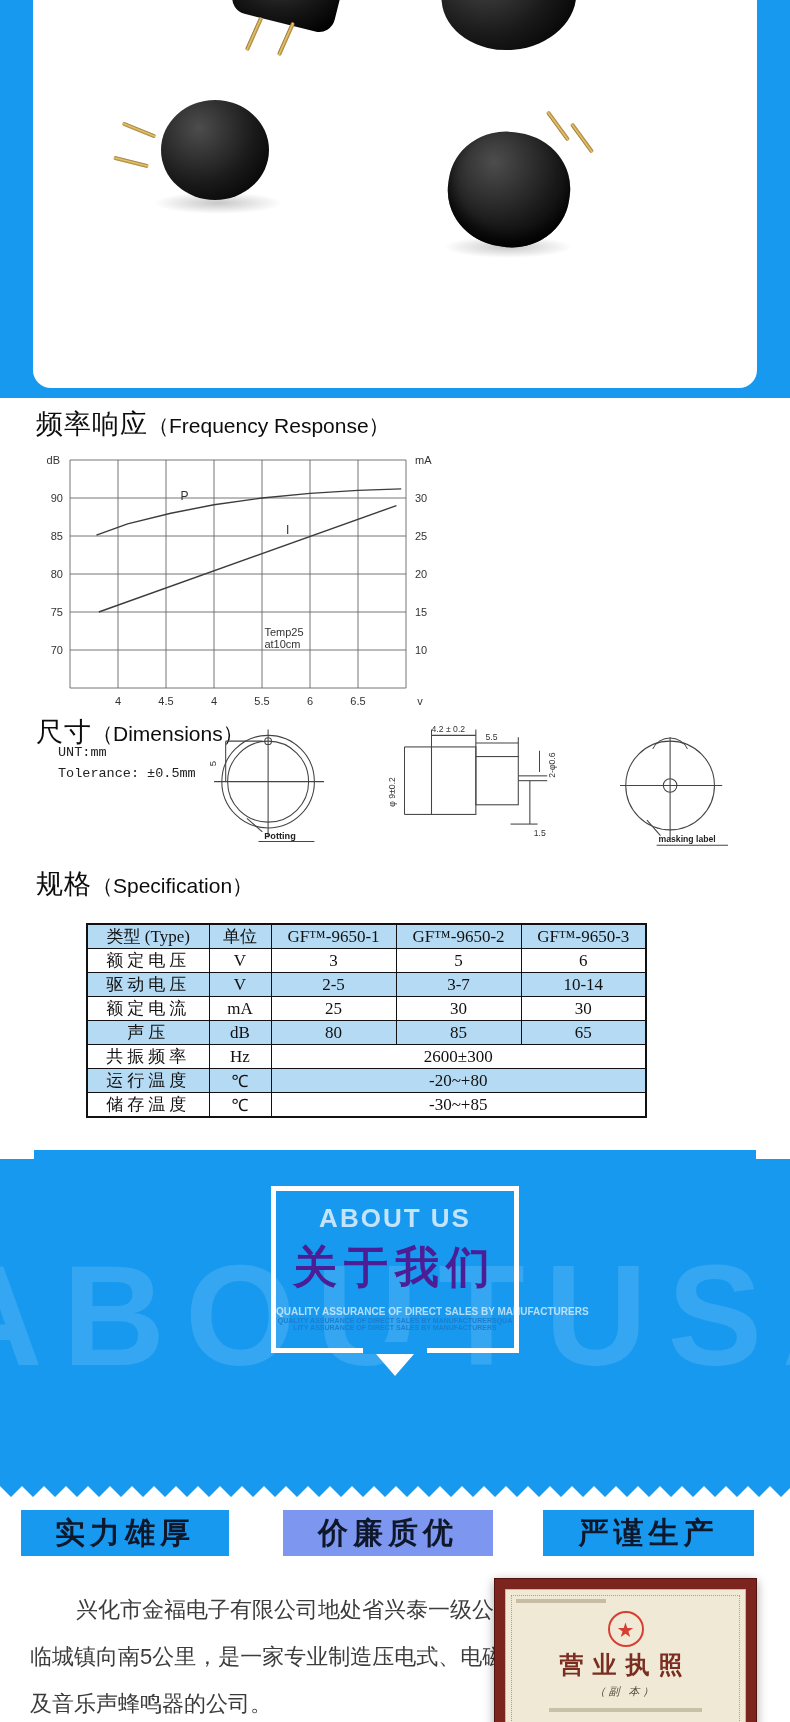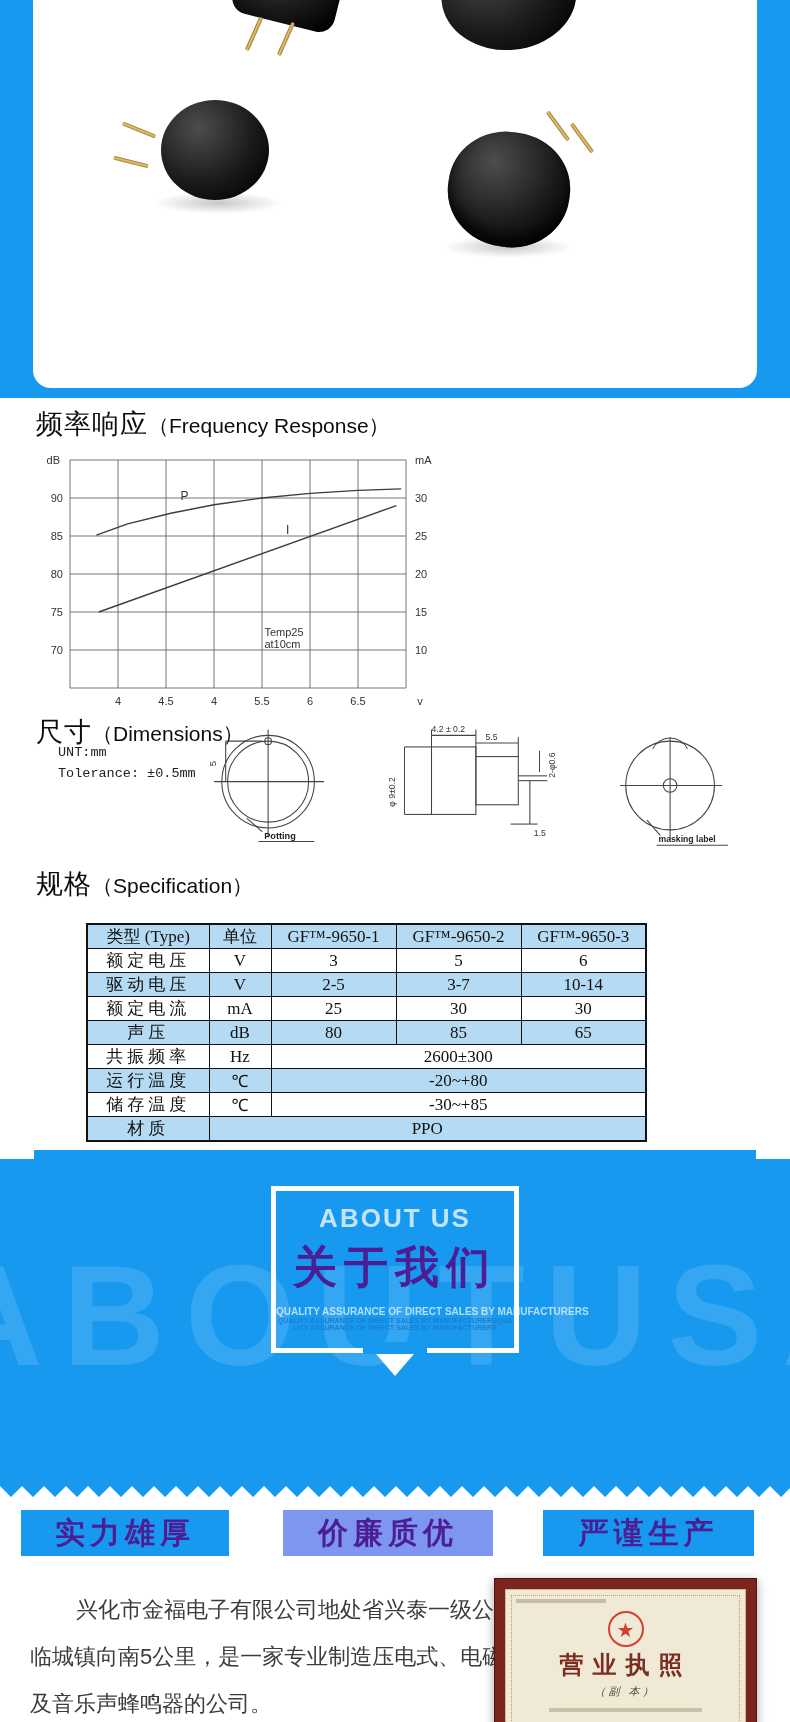--- a/index.html
+++ b/index.html
@@ -74,21 +74,21 @@
   .cap2,.cap3{font-size:7px;font-weight:bold;color:#1b7fd0;white-space:nowrap;}
   .tri-mask{position:absolute;left:50%;bottom:-6px;transform:translateX(-50%);
             width:64px;height:12px;background:#1799ef;}
   .tri{position:absolute;left:50%;bottom:-28px;transform:translateX(-50%);width:0;height:0;
        border-left:19px solid transparent;border-right:19px solid transparent;border-top:22px solid #fff;}
   .zigzag{position:absolute;left:0;bottom:0;display:block;}
 
   
   .company-sec{position:relative;height:224px;background:#fff;}
   .badge{position:absolute;top:12px;height:46px;line-height:46px;text-align:center;
-         color:#4c1d95;font-size:30px;font-weight:bold;letter-spacing:5px;}
+         color:#0f172a;font-size:30px;font-weight:bold;letter-spacing:5px;}
   .badge.b1{left:21px;width:208px;}
   .badge.b2{left:283px;width:210px;}
   .badge.b3{left:543px;width:211px;}
   .company-text{position:absolute;left:30px;top:88px;width:455px;font-size:22px;
                 color:#3c3c3c;line-height:47px;white-space:nowrap;}
   .company-text .line1{text-indent:46px;}
   .license{position:absolute;left:494px;top:80px;width:263px;height:250px;background:#7c241e;
            padding:10px;box-sizing:border-box;box-shadow:0 3px 10px rgba(0,0,0,.35);
            border:1px solid #52120f;}
   .paper{position:relative;width:100%;height:100%;background:#efe9d6;
@@ -300,24 +300,20 @@
           <tr class="blue">
             <td class="c-label">运行温度</td>
             <td>℃</td>
             <td colspan="3">-20~+80</td>
           </tr>
           <tr>
             <td class="c-label">储存温度</td>
             <td>℃</td>
             <td colspan="3">-30~+85</td>
           </tr>
-          <tr class="blue">
-            <td class="c-label">材质</td>
-            <td colspan="4">PPO</td>
-          </tr>
         </tbody>
     </table>
   </section>
 
   <section class="about-sec">
     <div class="about-blue">
       <div class="corner l"></div>
       <div class="corner r"></div>
       <div class="watermark">ABOUTUSABOUT</div>
       <div class="about-frame">

